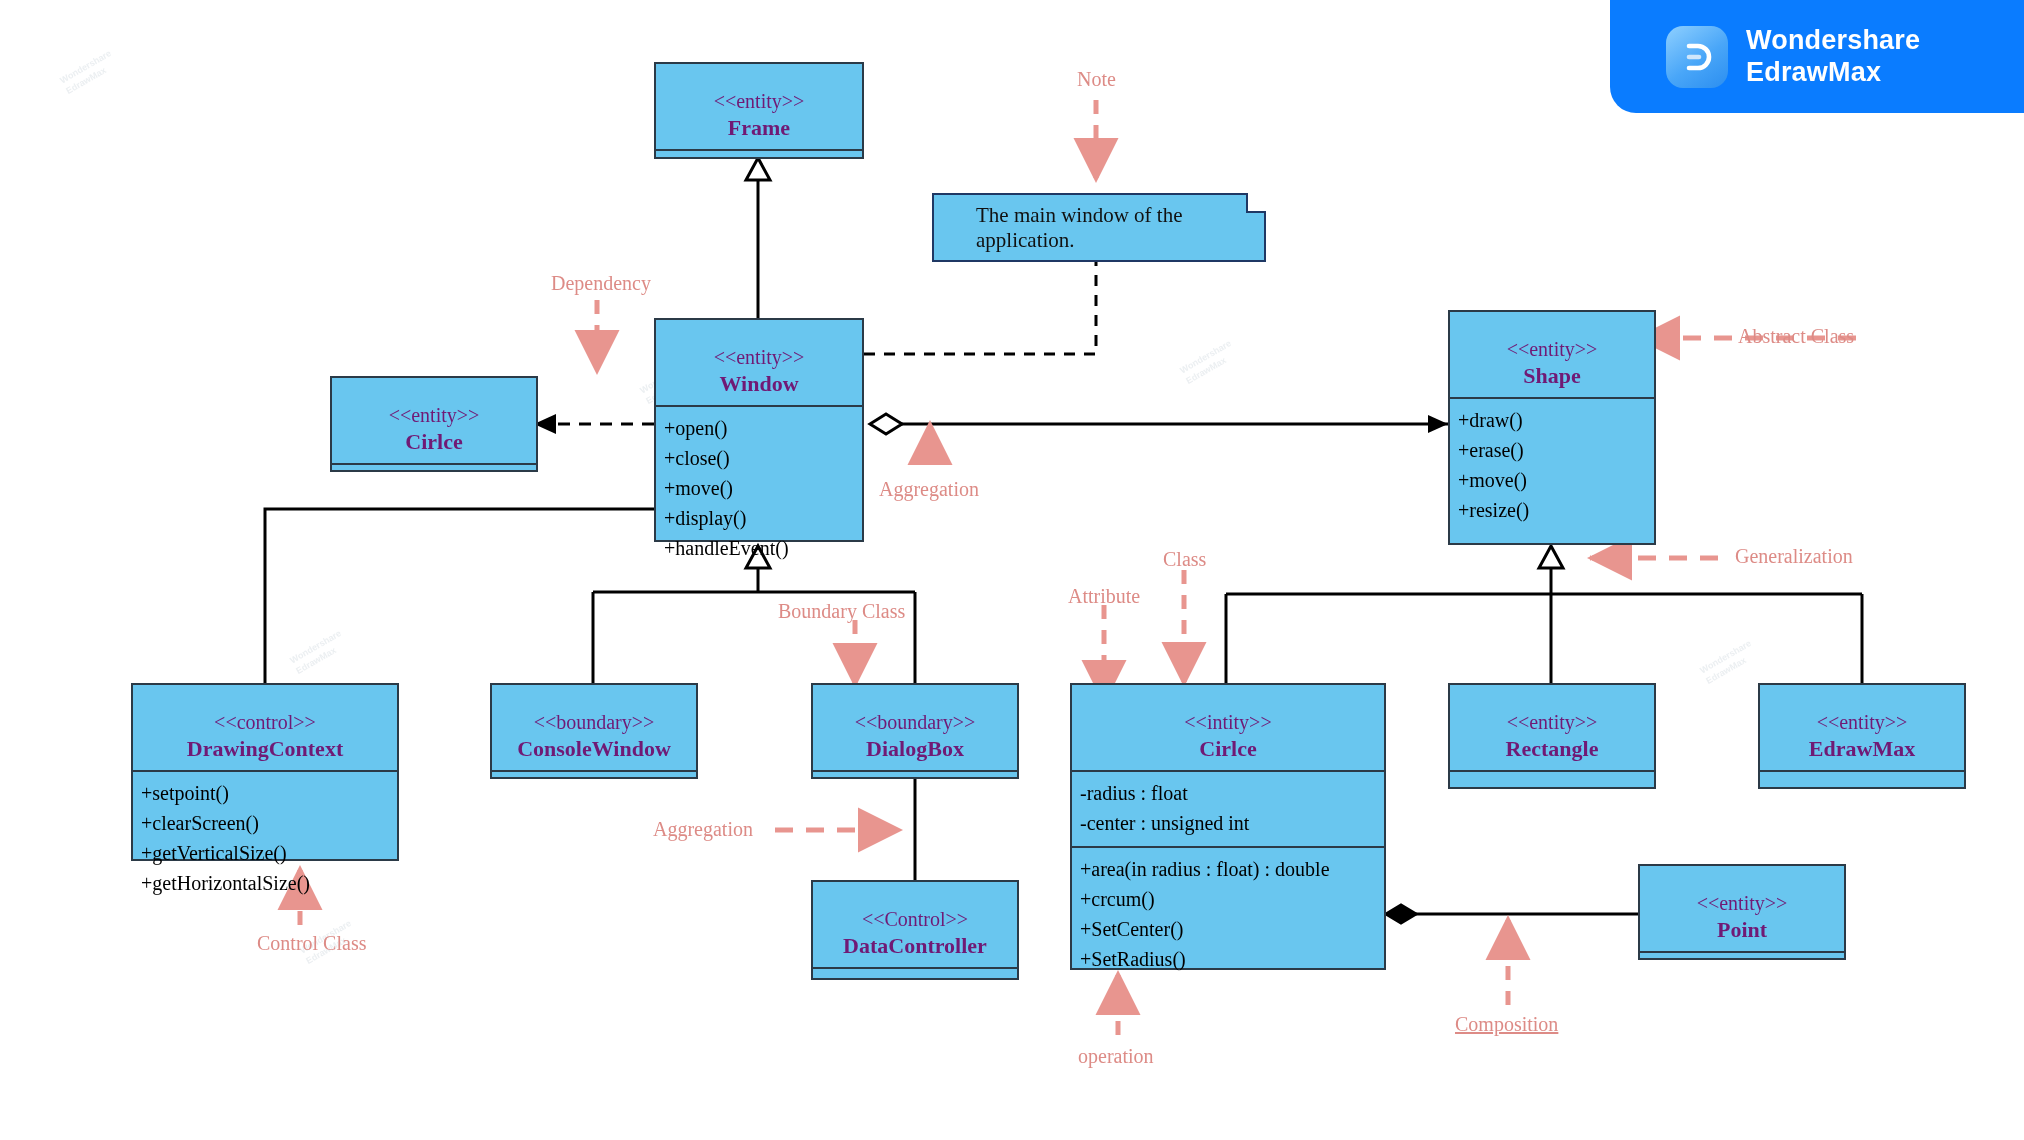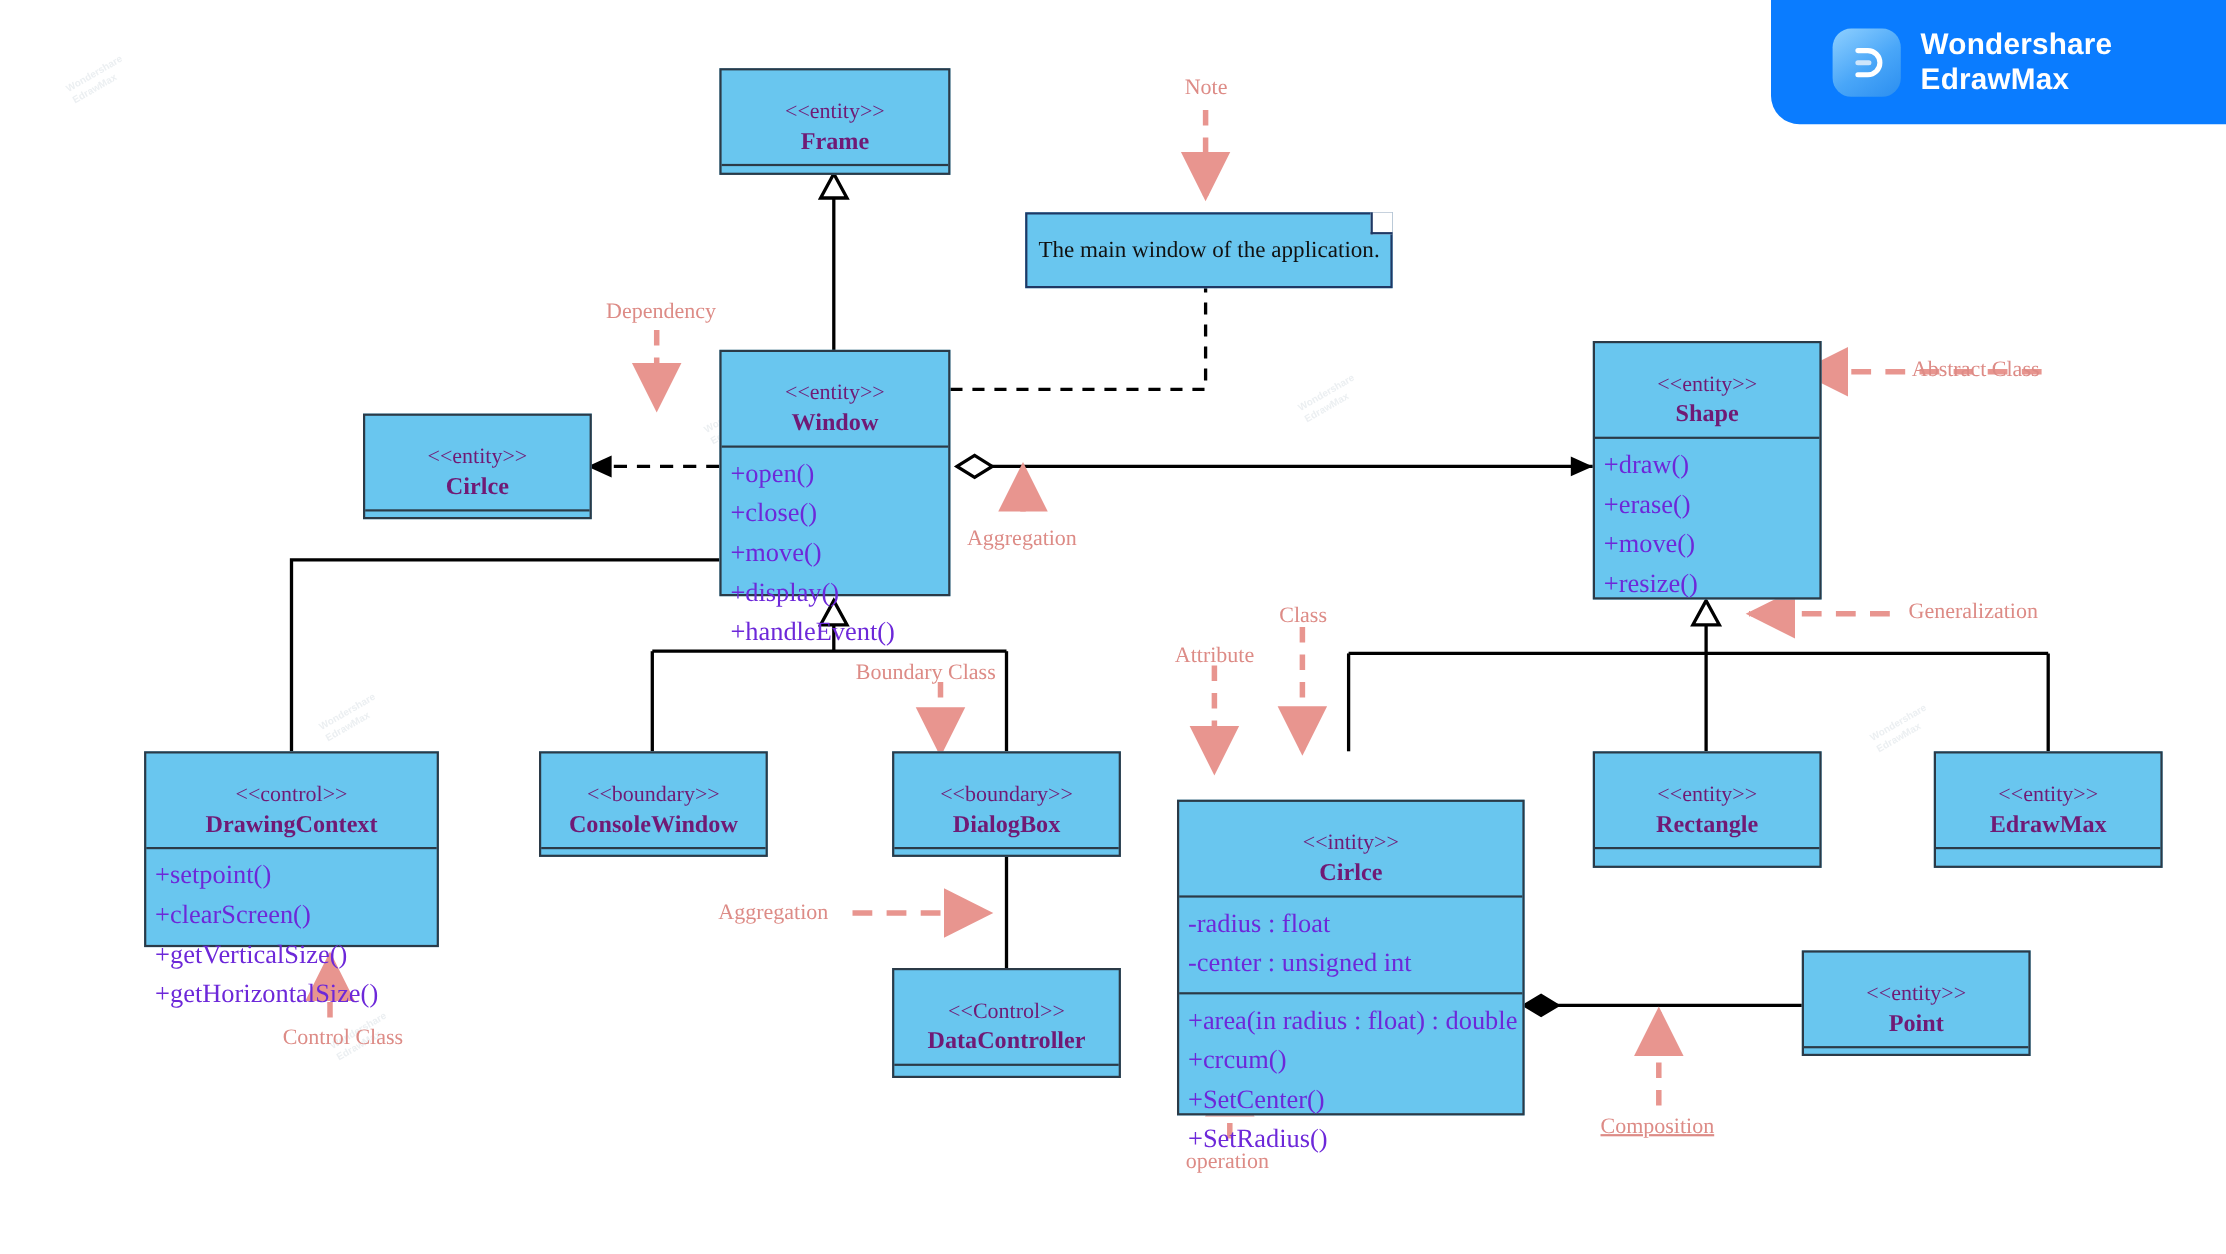--- a/index.html
+++ b/index.html
@@ -10,21 +10,21 @@
   #canvas{position:absolute;left:0;top:0;width:2024px;height:1140px;}
 
   
   .uml-class{position:absolute;box-sizing:border-box;border:2px solid #2b3a47;background:#69c6ef;}
   .uml-head{box-sizing:border-box;text-align:center;color:#701a75;padding:25px 6px 6px;border-bottom:2px solid #2b3a47;}
   .uml-stereo{font-size:20px;line-height:1.25;font-weight:400;}
   .uml-name{font-size:22px;line-height:1.3;font-weight:bold;}
   .uml-compartment{box-sizing:border-box;padding:6px 8px 8px;border-bottom:2px solid #2b3a47;}
   .uml-compartment.last{border-bottom:none;}
   .uml-compartment.empty{padding:0;}
-  .uml-line{font-size:24px;line-height:1.5;color:#6d28d9;white-space:nowrap;}
+  .uml-line{font-size:20px;line-height:1.5;color:#000000;white-space:nowrap;}
 
   
   .uml-note{position:absolute;box-sizing:border-box;background:#69c6ef;border:2px solid #1f3864;
     display:flex;align-items:center;}
   .uml-note-text{font-size:21px;color:#111;padding-left:10px;}
   .note-fold{position:absolute;right:-2px;top:-2px;width:18px;height:18px;
     background:#ffffff;border-left:2px solid #1f3864;border-bottom:2px solid #1f3864;}
 
   
   .anno{position:absolute;color:#dd8b86;font-size:20px;white-space:nowrap;}
@@ -226,21 +226,21 @@
   </div>
 
   <div class="uml-class" style="left:811px;top:880px;width:208px;height:100px;">
     <div class="uml-head">
       <div class="uml-stereo">&lt;&lt;Control&gt;&gt;</div>
       <div class="uml-name">DataController</div>
     </div>
     <div class="uml-compartment empty last" style="height:32px;"></div>
   </div>
 
-  <div class="uml-class" style="left:1070px;top:683px;width:316px;height:287px;margin-top:44px;">
+  <div class="uml-class" style="left:1070px;top:683px;width:316px;height:287px;">
     <div class="uml-head">
       <div class="uml-stereo">&lt;&lt;intity&gt;&gt;</div>
       <div class="uml-name">Cirlce</div>
     </div>
     <div class="uml-compartment">
       <div class="uml-line">-radius : float</div>
       <div class="uml-line">-center : unsigned int</div>
     </div>
     <div class="uml-compartment last">
       <div class="uml-line">+area(in radius : float) : double</div>
@@ -267,21 +267,21 @@
   </div>
 
   <div class="uml-class" style="left:1638px;top:864px;width:208px;height:96px;">
     <div class="uml-head">
       <div class="uml-stereo">&lt;&lt;entity&gt;&gt;</div>
       <div class="uml-name">Point</div>
     </div>
     <div class="uml-compartment empty last" style="height:30px;"></div>
   </div>
 
-  <div class="uml-note" style="left:932px;top:193px;width:334px;height:69px;">
+  <div class="uml-note" style="left:932px;top:193px;width:334px;height:69px;padding-left:32px;">
     <div class="note-fold"></div>
     <div class="uml-note-text">The main window of the application.</div>
   </div>
 
   <div class="anno" style="left:1077px;top:68px;text-align:center;">Note</div>
   <div class="anno" style="left:551px;top:272px;text-align:right;">Dependency</div>
   <div class="anno" style="left:1738px;top:325px;">Abstract Class</div>
   <div class="anno" style="left:879px;top:478px;">Aggregation</div>
   <div class="anno" style="left:1735px;top:545px;">Generalization</div>
   <div class="anno" style="left:1068px;top:585px;">Attribute</div>

